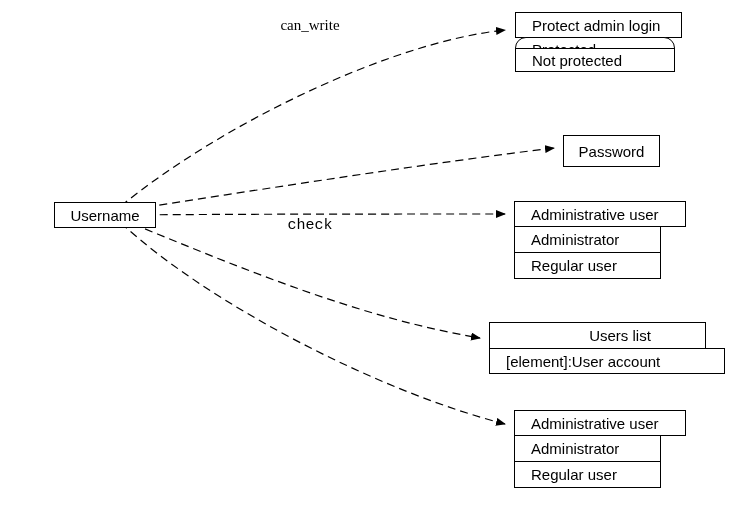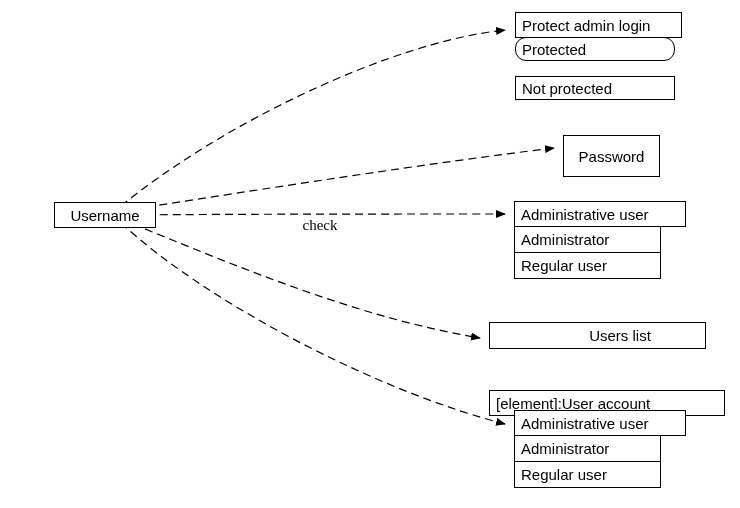--- a/index.html
+++ b/index.html
@@ -28,21 +28,21 @@
     border: 1px solid #000;
     background: #fff;
     color: #000;
     font-family: "Liberation Sans", sans-serif;
     font-size: 15px;
     display: flex;
     align-items: center;
     white-space: nowrap;
     overflow: hidden;
   }
-  .cell-left { justify-content: flex-start; padding-left: 6px; text-align: right; }
+  .cell-left { justify-content: flex-start; padding-left: 16px; text-align: right; }
   .cell-center { justify-content: center; }
   .edge-label {
     position: absolute;
     color: #000;
     font-family: "Liberation Serif", serif;
     font-size: 15px;
     text-align: center;
     white-space: nowrap;
   }
 </style>
@@ -59,35 +59,36 @@
     </defs>
     <path d="M121,206 C220,125 390,42 505,30" fill="none" stroke="#000" stroke-width="1.2" stroke-dasharray="8,5" marker-end="url(#arrow)"></path>
     <path d="M121,211 C270,188 430,163 554,148" fill="none" stroke="#000" stroke-width="1.2" stroke-dasharray="8,5" marker-end="url(#arrow)"></path>
     <path d="M121,215 C250,214 390,214 505,214" fill="none" stroke="#000" stroke-width="1.2" stroke-dasharray="8,5" marker-end="url(#arrow)"></path>
     <path d="M121,219 C240,268 360,318 480,338" fill="none" stroke="#000" stroke-width="1.2" stroke-dasharray="8,5" marker-end="url(#arrow)"></path>
     <path d="M121,223 C210,305 380,392 505,424" fill="none" stroke="#000" stroke-width="1.2" stroke-dasharray="8,5" marker-end="url(#arrow)"></path>
   </svg>
 
   <div class="box cell-center" style="left:20px; top:202px; width:102px; height:26px;margin-left:34px;">Username</div>
 
+  <div class="edge-label" style="left:240px; top:17px; width:140px;">can_write</div>
 
 
-  <div class="edge-label" style="left:225px; top:217px; width:190px;">check</div>
+  <div class="edge-label" style="left:215px; top:217px; width:190px;font-family:Liberation Mono, monospace;">check</div>
 
 
   <div class="box cell-left" style="left:515px; top:12px; width:167px; height:26px;">Protect admin login</div>
   <div class="box cell-left" style="left:515px; top:37px; width:160px; height:24px;border-radius:11px;">Protected</div>
-  <div class="box cell-left" style="left:515px; top:76px; width:160px; height:24px;">Not protected</div>
+  <div class="box cell-left" style="left:515px; top:48px; width:160px; height:24px;">Not protected</div>
 
-  <div class="box cell-center" style="left:563px; top:135px; width:97px; height:42px;">Password</div>
+  <div class="box cell-center" style="left:563px; top:135px; width:97px; height:32px;">Password</div>
 
   <div class="box cell-left" style="left:514px; top:201px; width:172px; height:26px;">Administrative user</div>
   <div class="box cell-left" style="left:514px; top:226px; width:147px; height:27px;">Administrator</div>
   <div class="box cell-left" style="left:514px; top:252px; width:147px; height:27px;">Regular user</div>
 
   <div class="box cell-center" style="left:489px; top:322px; width:217px; height:27px;padding-left:45px;">Users list</div>
-  <div class="box cell-left" style="left:489px; top:348px; width:236px; height:26px;margin-top:42px;">[element]:User account</div>
+  <div class="box cell-left" style="left:489px; top:348px; width:236px; height:26px;">[element]:User account</div>
 
   <div class="box cell-left" style="left:514px; top:410px; width:172px; height:26px;">Administrative user</div>
   <div class="box cell-left" style="left:514px; top:435px; width:147px; height:27px;">Administrator</div>
   <div class="box cell-left" style="left:514px; top:461px; width:147px; height:27px;">Regular user</div>
 
 </div>
 
 </body></html>

